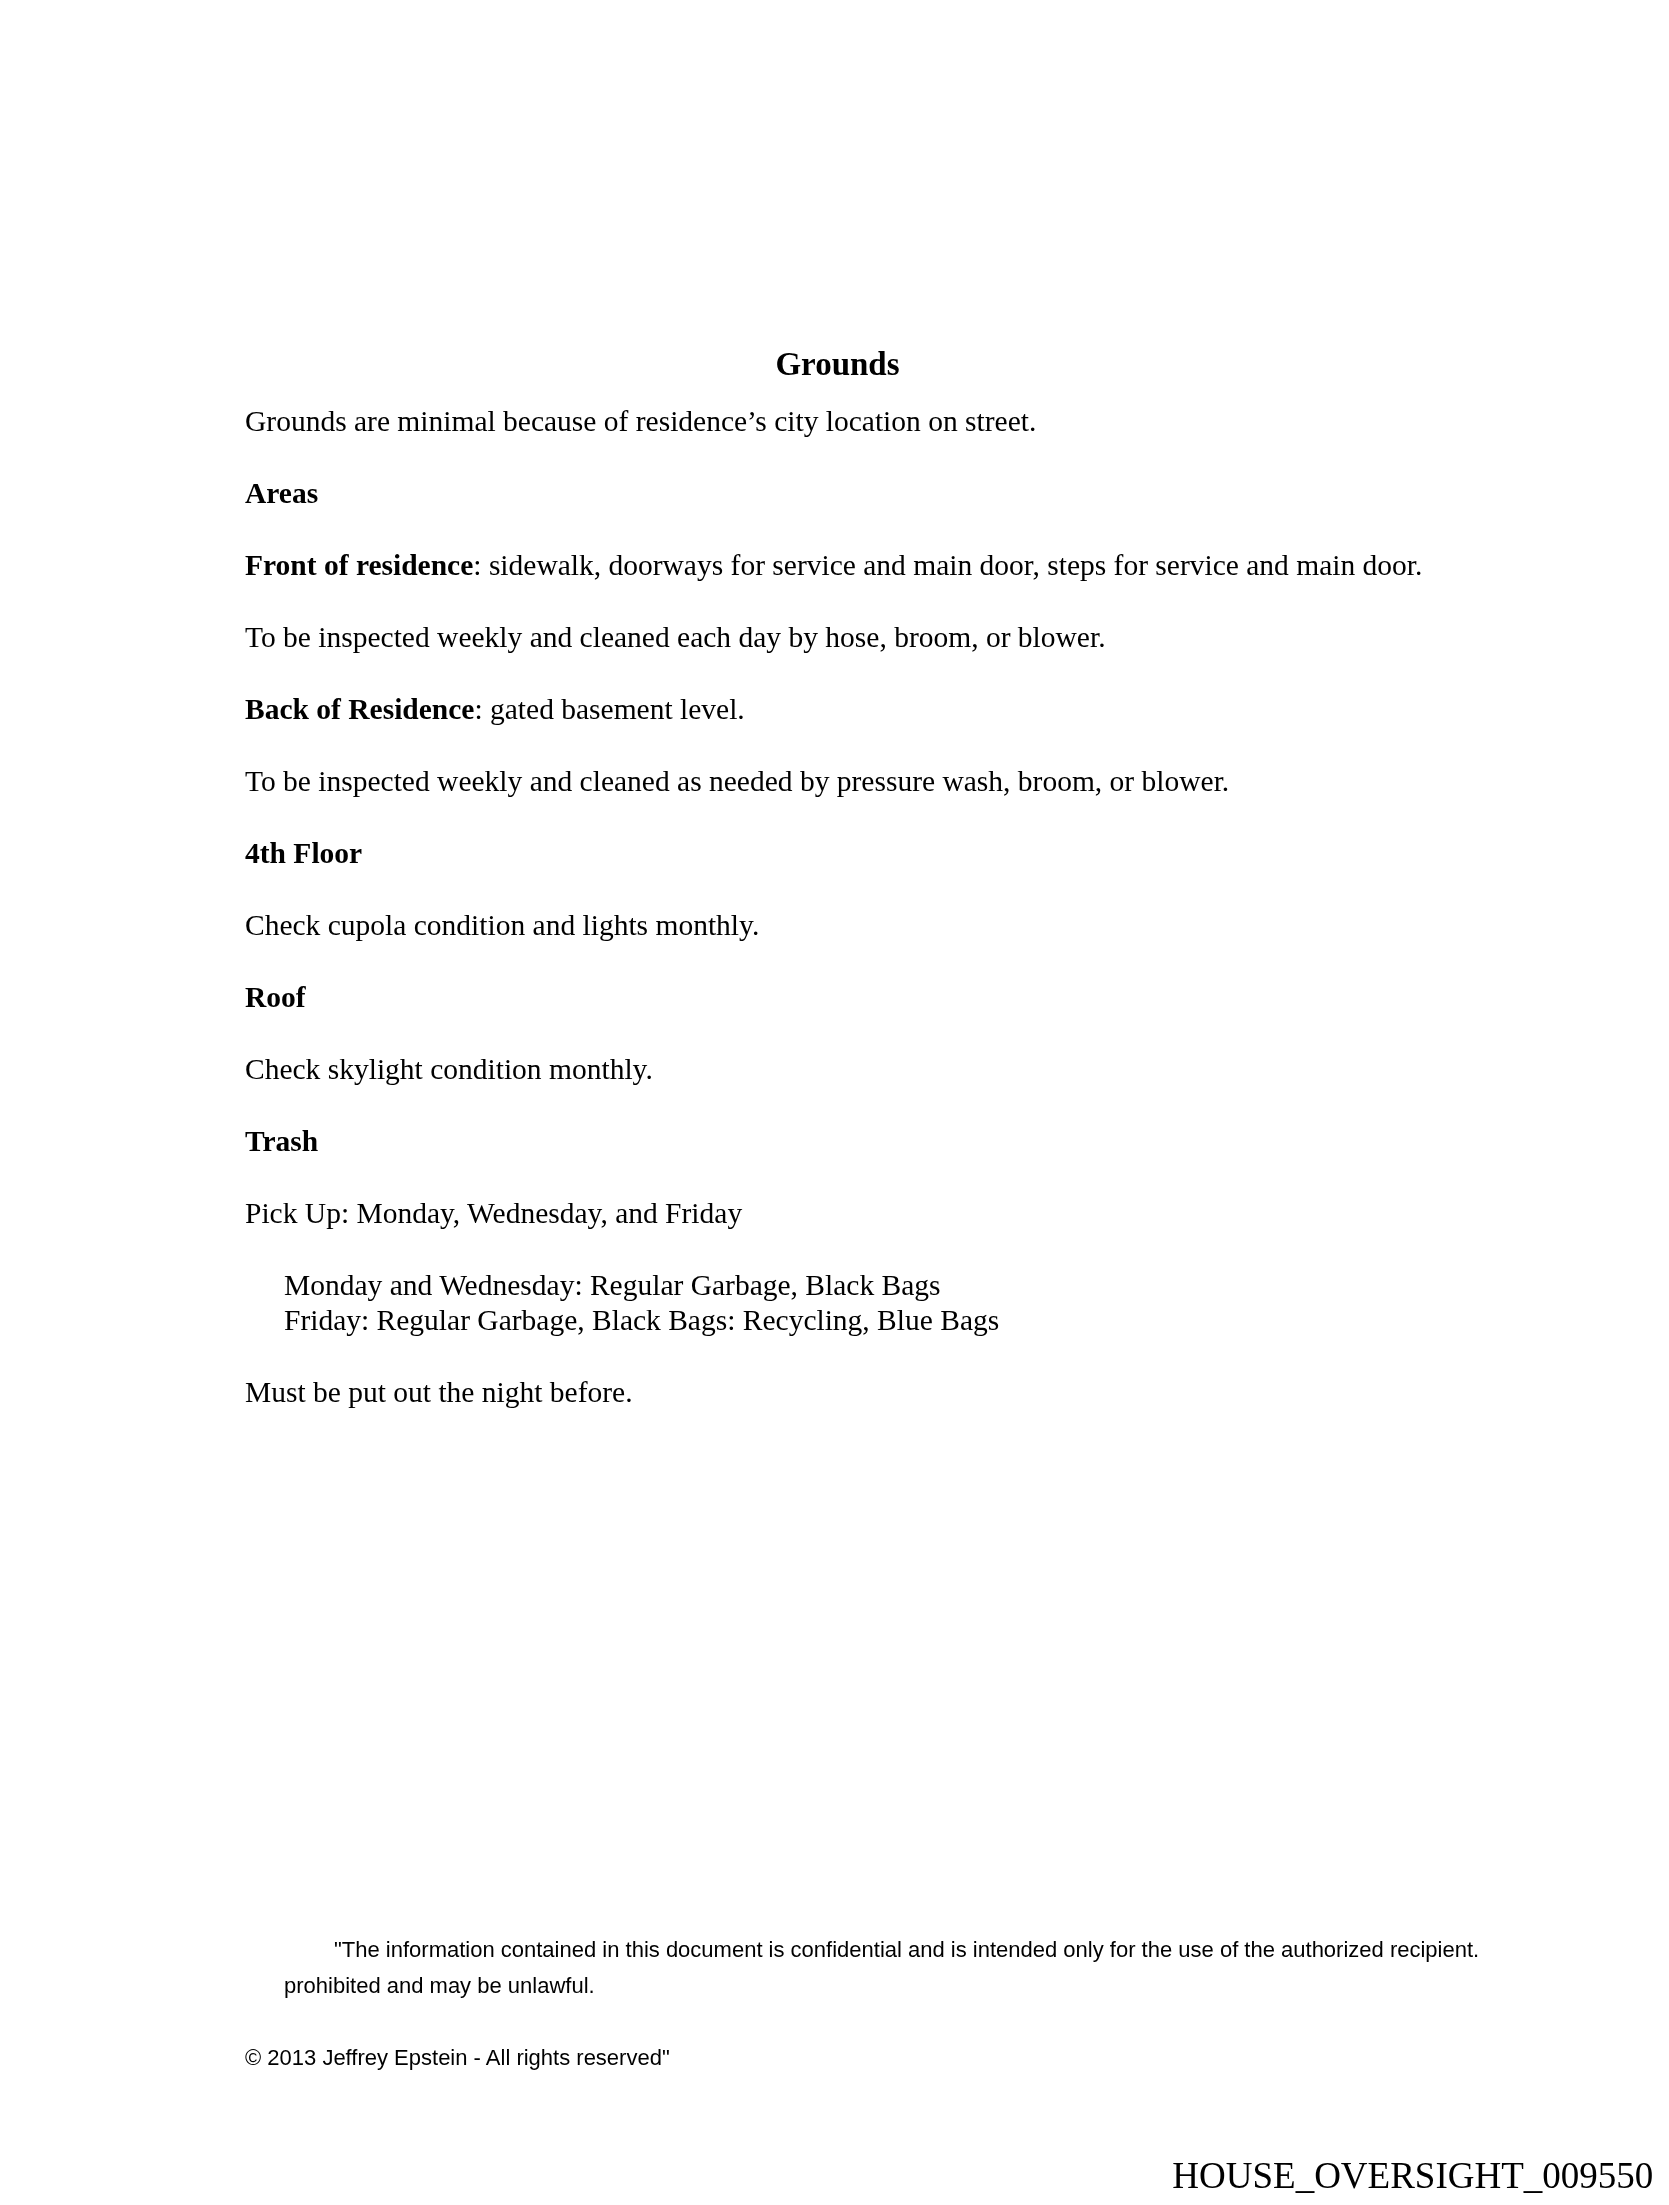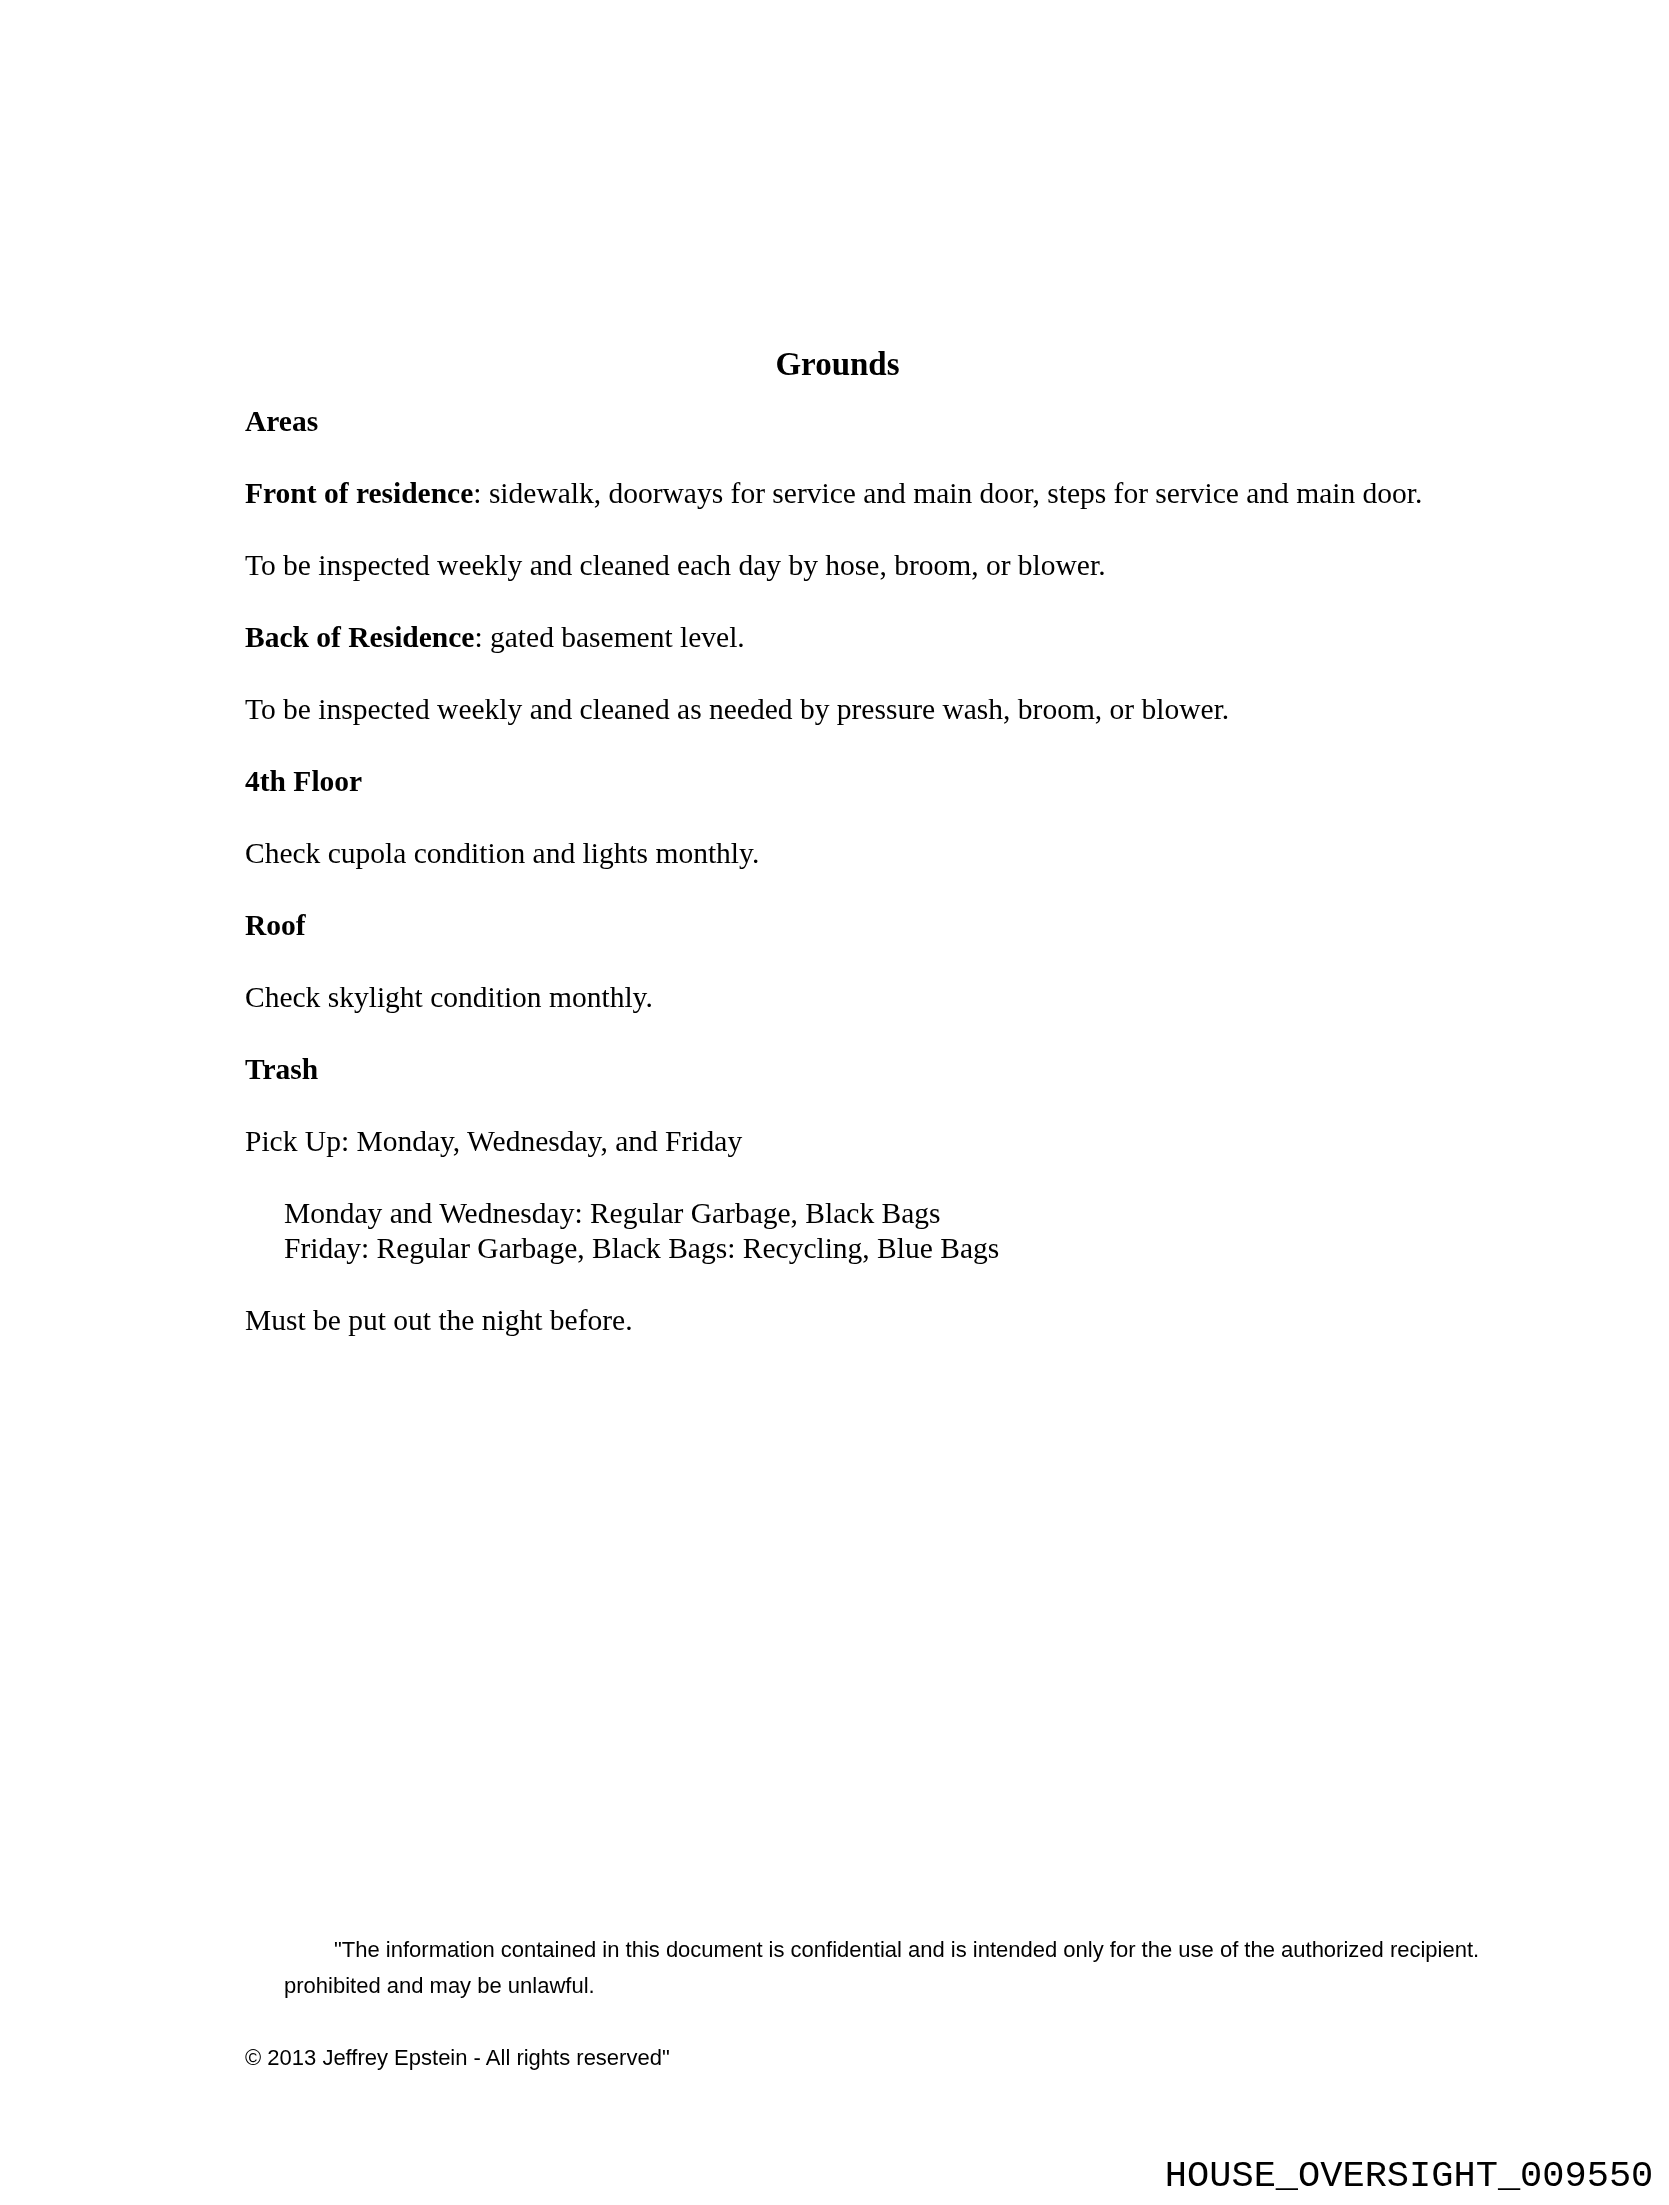--- a/index.html
+++ b/index.html
@@ -41,33 +41,34 @@
     font-size: 22px;
     line-height: 36px;
   }
   .footer .line { white-space: nowrap; }
   .footer .indent { text-indent: 50px; }
   .footer .copyright { margin-top: 36px; white-space: nowrap; }
   .stamp {
     position: absolute;
     right: 15.7px;
     bottom: 7.9px;
-    font-family: Liberation Mono, monospace;
+    font-family: Liberation Serif, serif;
     font-size: 37px;
     white-space: nowrap;
   }
 </style>
 </head>
 <body>
 
 <div class="page">
 
   <div class="content">
     <h1 class="doc-title">Grounds</h1>
 
+    <p>Grounds are minimal because of residence’s city location on street.</p>
 
     <p class="h">Areas</p>
 
     <p><strong>Front of residence</strong><span>: sidewalk, doorways for service and main door, steps for service and main door.</span></p>
 
     <p>To be inspected weekly and cleaned each day by hose, broom, or blower.</p>
 
     <p><strong>Back of Residence</strong><span>: gated basement level.</span></p>
 
     <p>To be inspected weekly and cleaned as needed by pressure wash, broom, or blower.</p>

